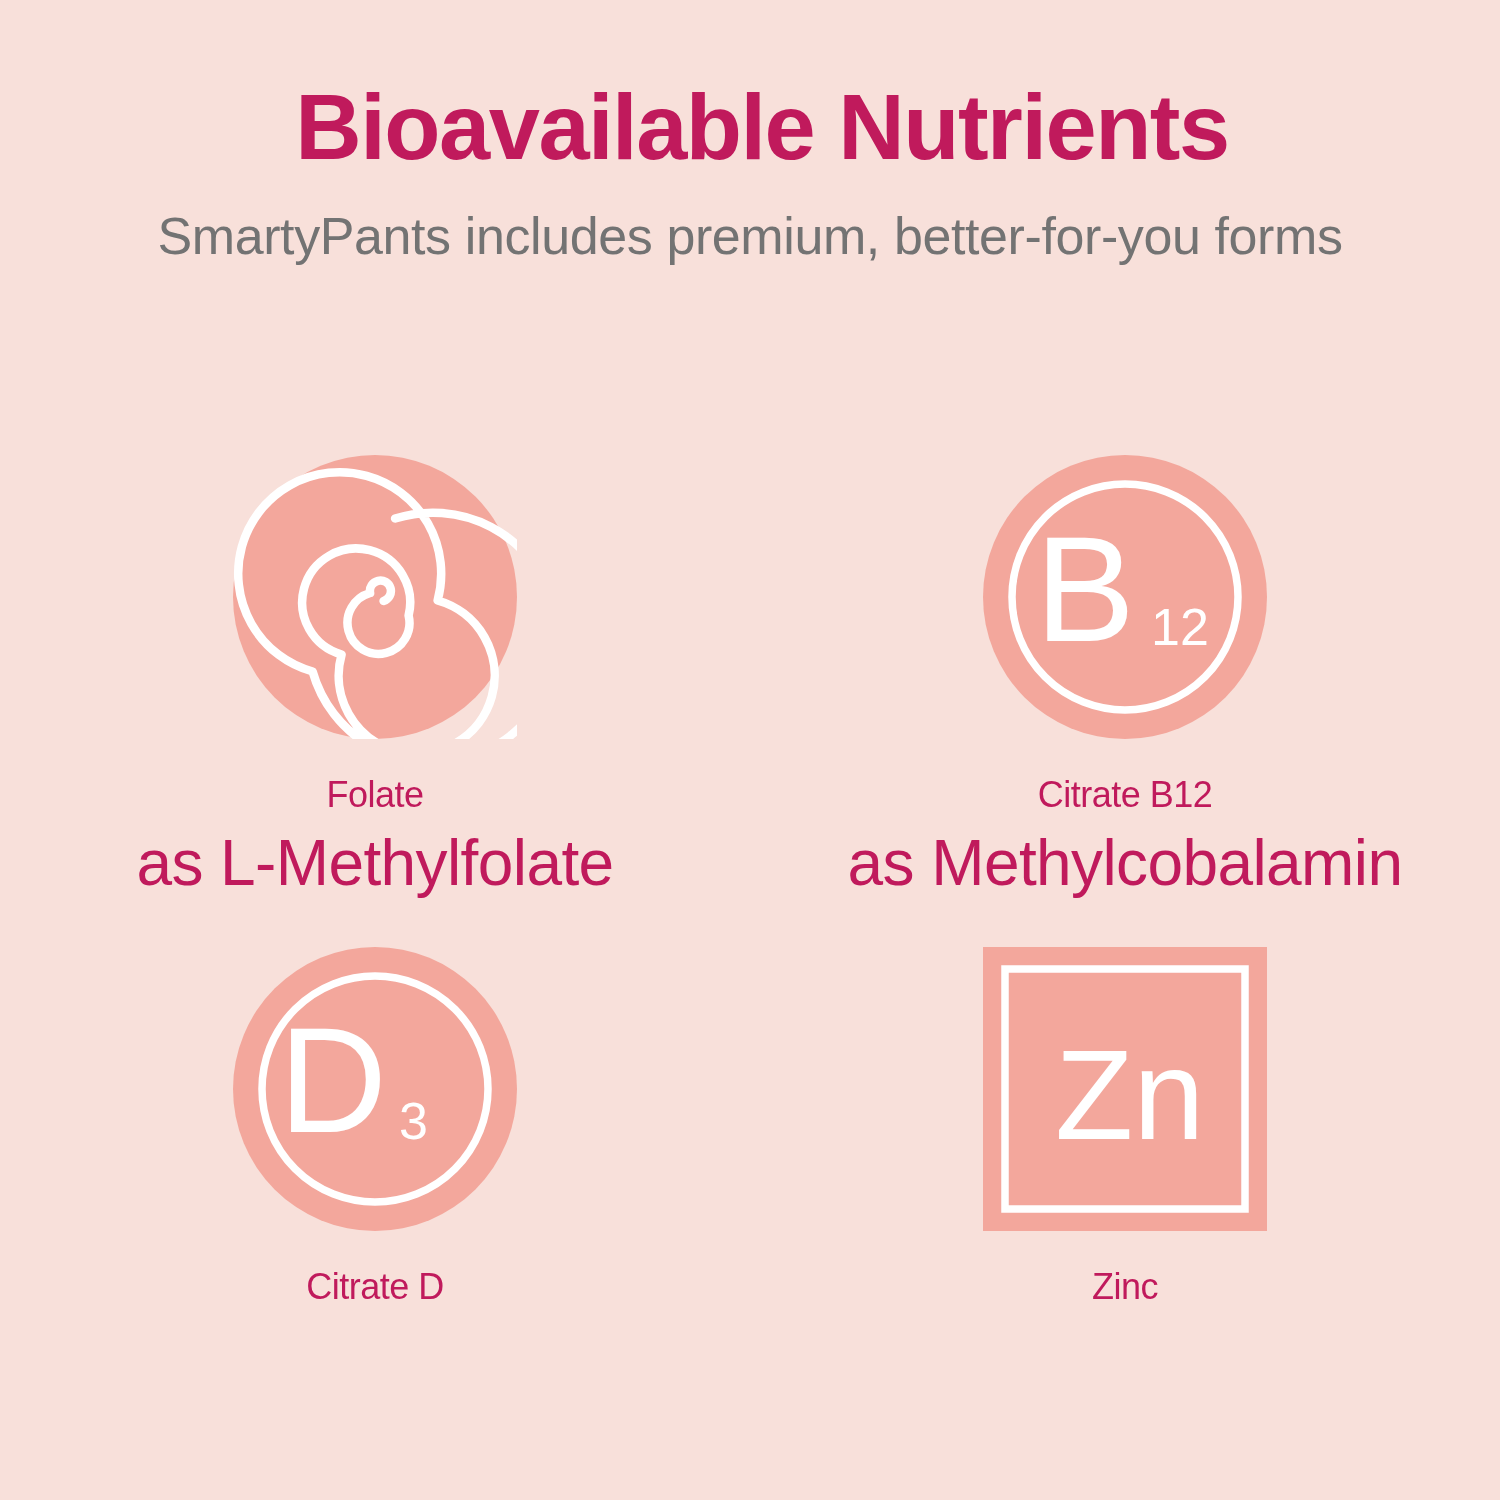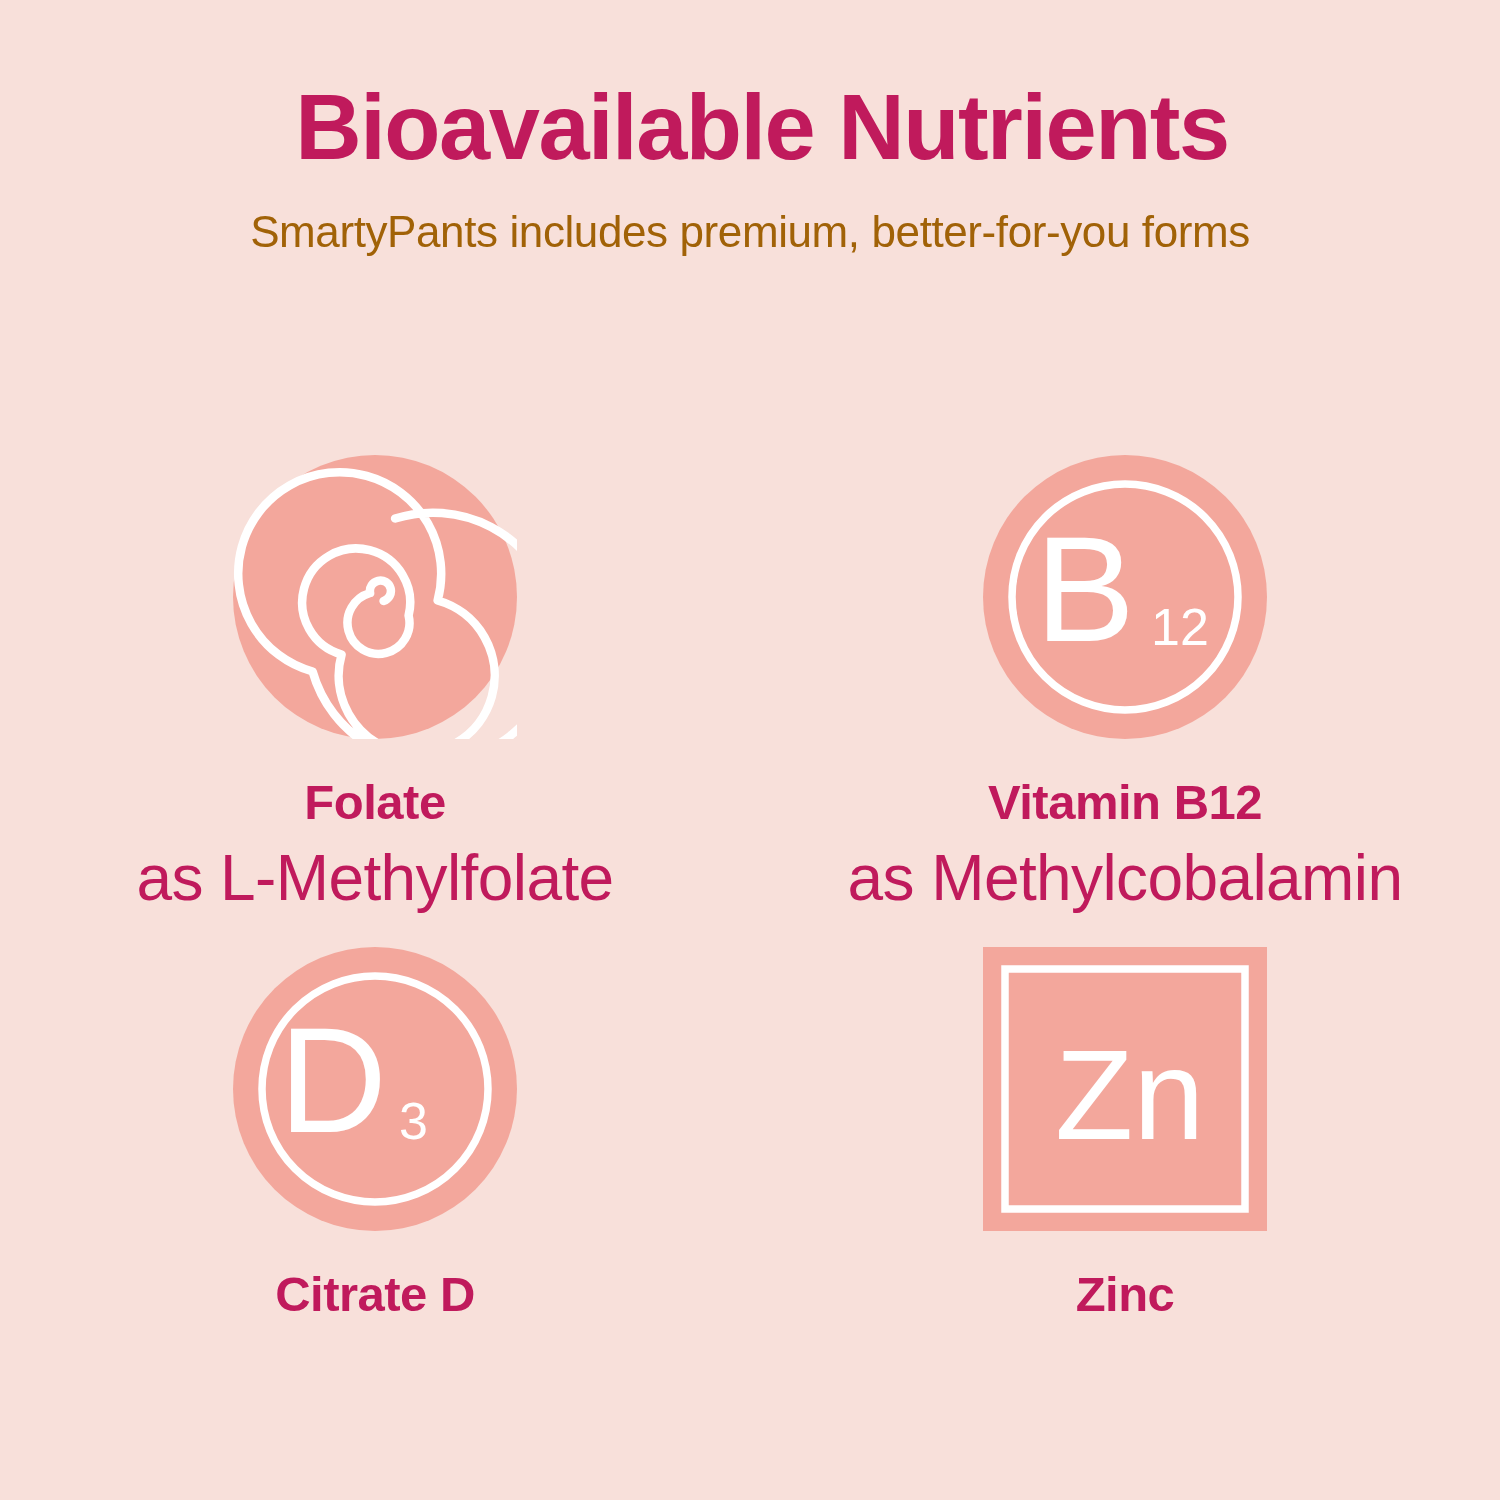--- a/index.html
+++ b/index.html
@@ -35,23 +35,23 @@
     color: #c01a5c;
     letter-spacing: -1.5px;
     line-height: 1.08;
     margin: 0;
     white-space: nowrap;
     padding-left: 24px;
   }
   .subtitle {
     margin: 26px auto 0 auto;
     width: 1420px;
-    font-size: 44px;
-    font-weight: 400;
-    color: #a16207;
+    font-size: 52px;
+    font-weight: 400;
+    color: #737373;
     line-height: 1.30;
     letter-spacing: -0.4px;
   }
   .subtitle-line { display: block; }
 
   
   .grid {
     position: absolute;
     top: 455px;
     left: 0;
@@ -69,22 +69,22 @@
   .icon-wrap {
     width: 284px;
     height: 284px;
     position: relative;
   }
   .labels {
     margin-top: 36px;
     text-align: center;
   }
   .nutrient-name {
-    font-size: 49px;
-    font-weight: 700;
+    font-size: 36px;
+    font-weight: 400;
     color: #c01a5c;
     line-height: 1.12;
     letter-spacing: -0.5px;
   }
   .nutrient-form {
     margin-top: 13px;
     font-size: 64px;
     font-weight: 400;
     color: #c01a5c;
     line-height: 1.12;
@@ -158,21 +158,21 @@
     <div class="cell">
       <div class="icon-wrap">
         <div class="disc"></div>
         <svg class="icon-svg" viewBox="0 0 284 284">
           <circle cx="142" cy="142" r="113" fill="none" stroke="#ffffff" stroke-width="7.5"></circle>
           <text class="elem-letter" x="102" y="186" font-size="150" text-anchor="middle">B</text>
           <text class="elem-sub" x="168" y="190" font-size="52" text-anchor="start">12</text>
         </svg>
       </div>
       <div class="labels">
-        <div class="nutrient-name">Vitamin B12</div>
+        <div class="nutrient-name">Citrate B12</div>
         <div class="nutrient-form">as Methylcobalamin</div>
       </div>
     </div>
 
     <div class="cell">
       <div class="icon-wrap">
         <div class="disc"></div>
         <svg class="icon-svg" viewBox="0 0 284 284">
           <circle cx="142" cy="142" r="113" fill="none" stroke="#ffffff" stroke-width="7.5"></circle>
           <text class="elem-letter" x="100" y="185" font-size="150" text-anchor="middle">D</text>

